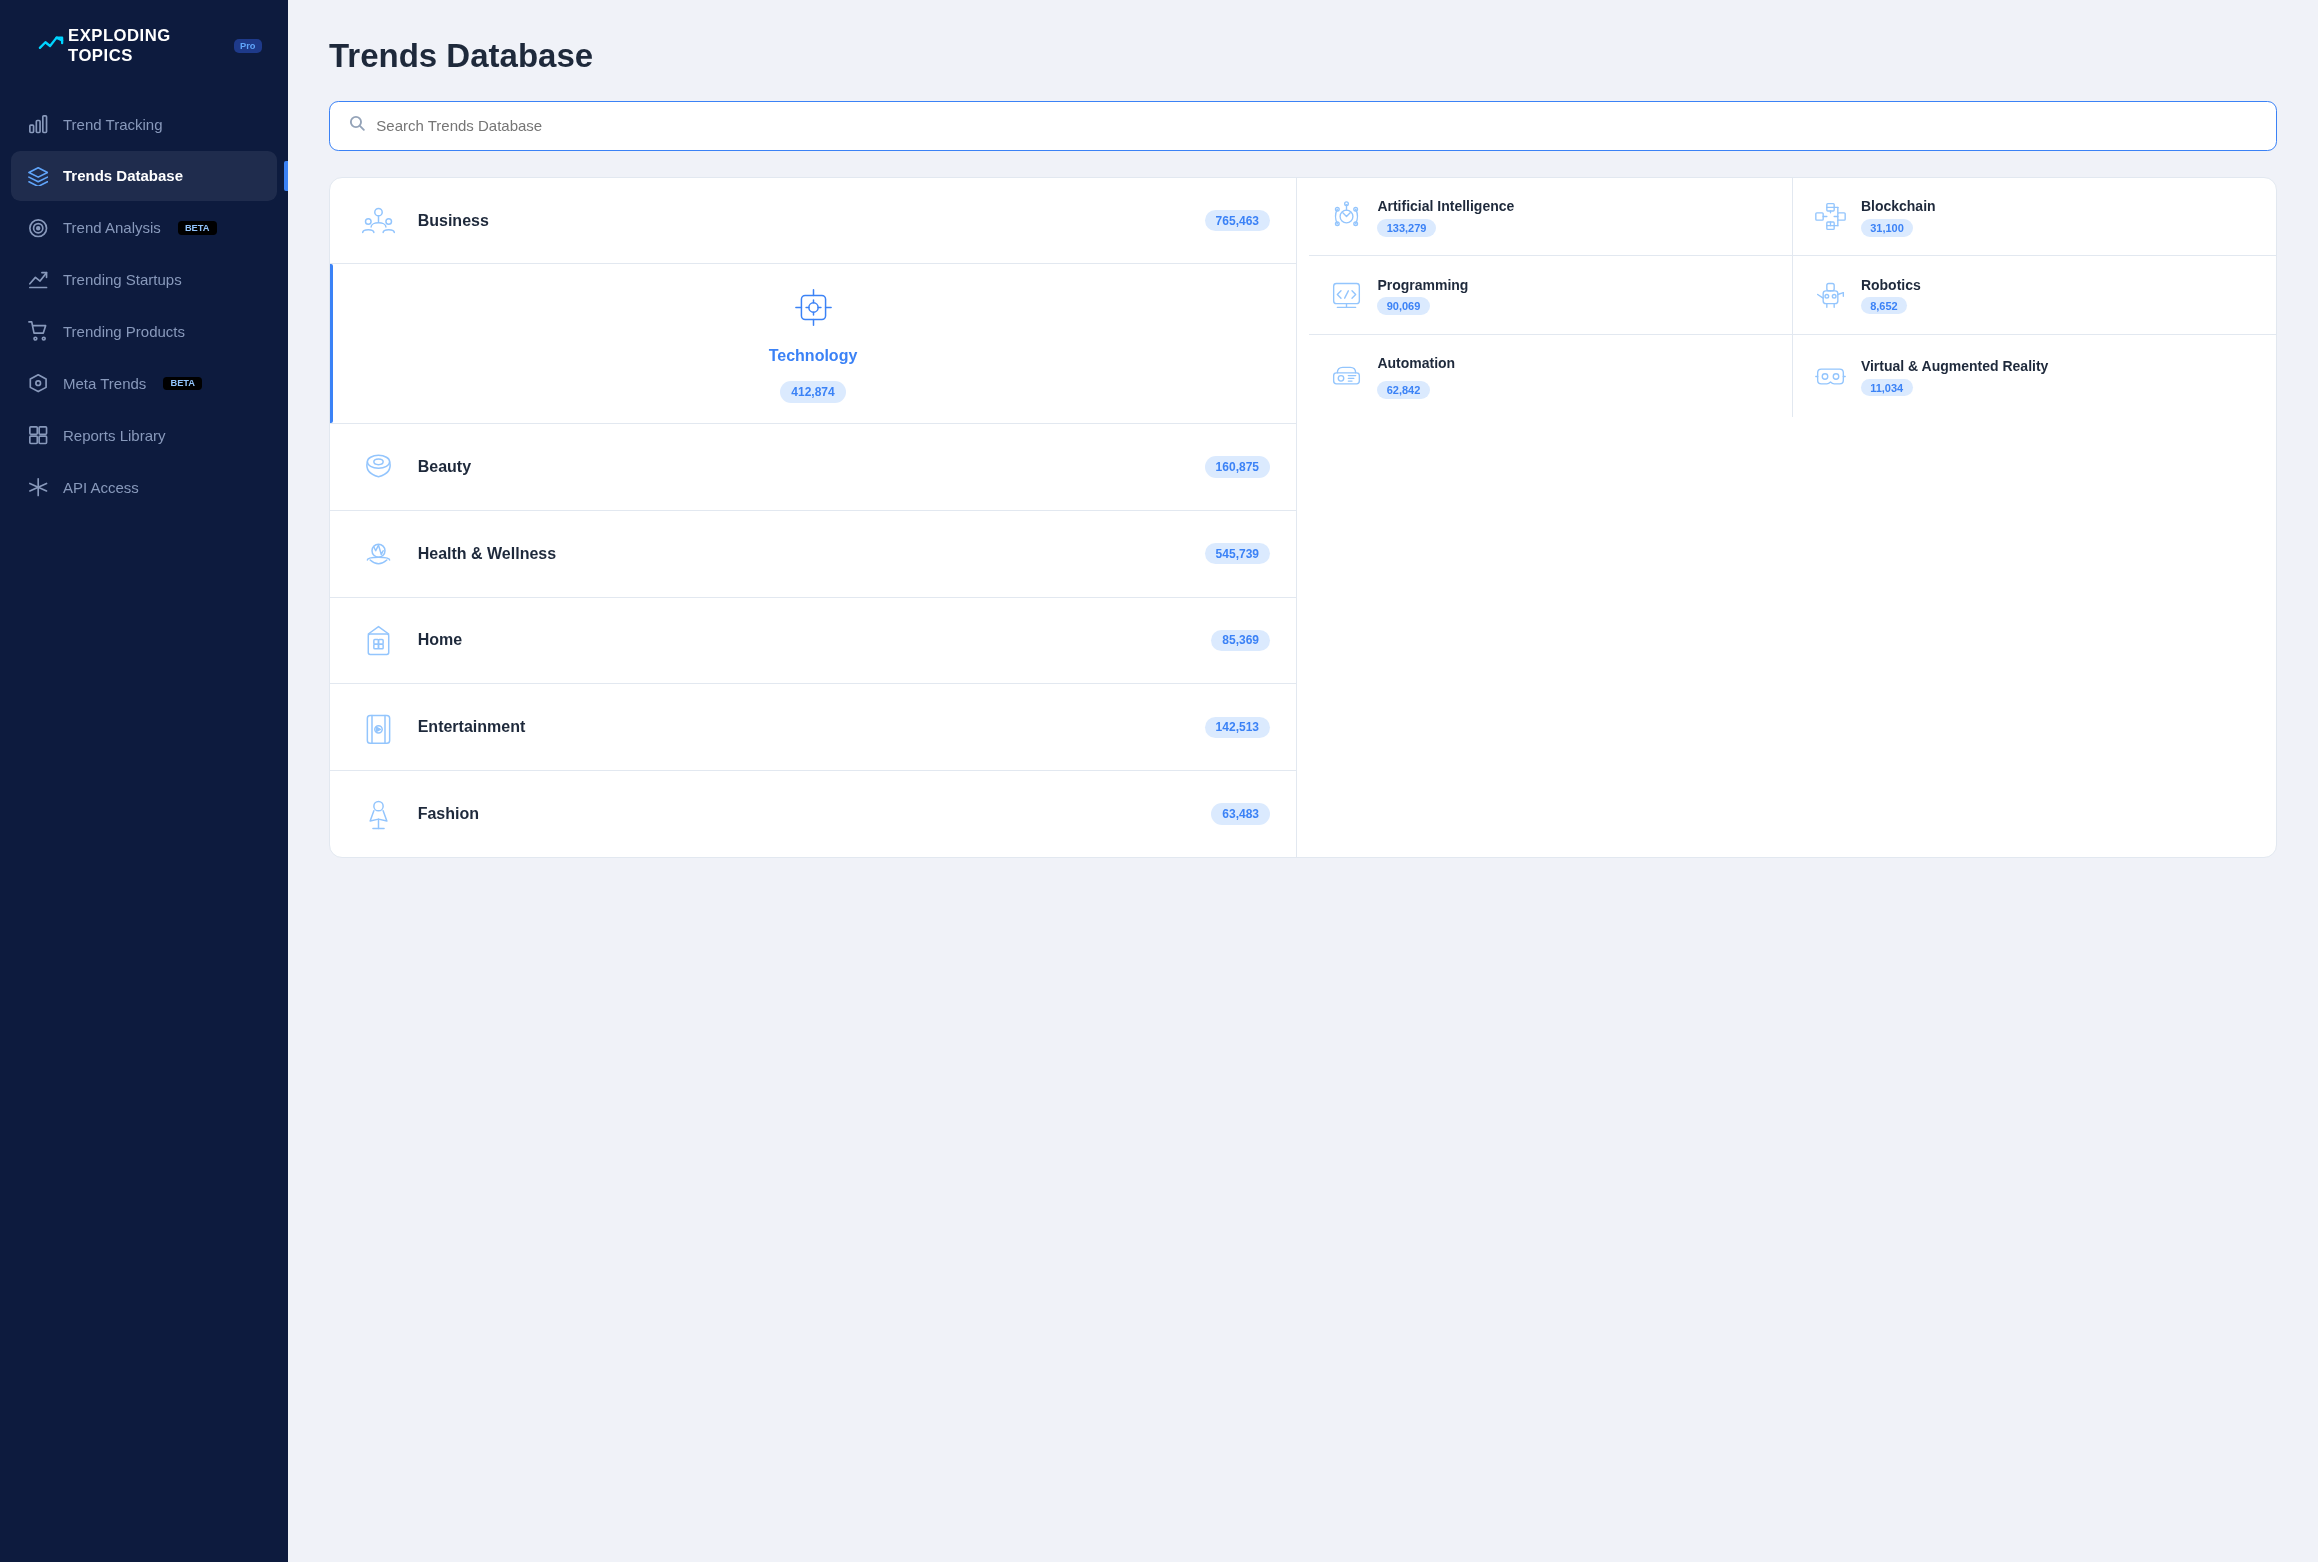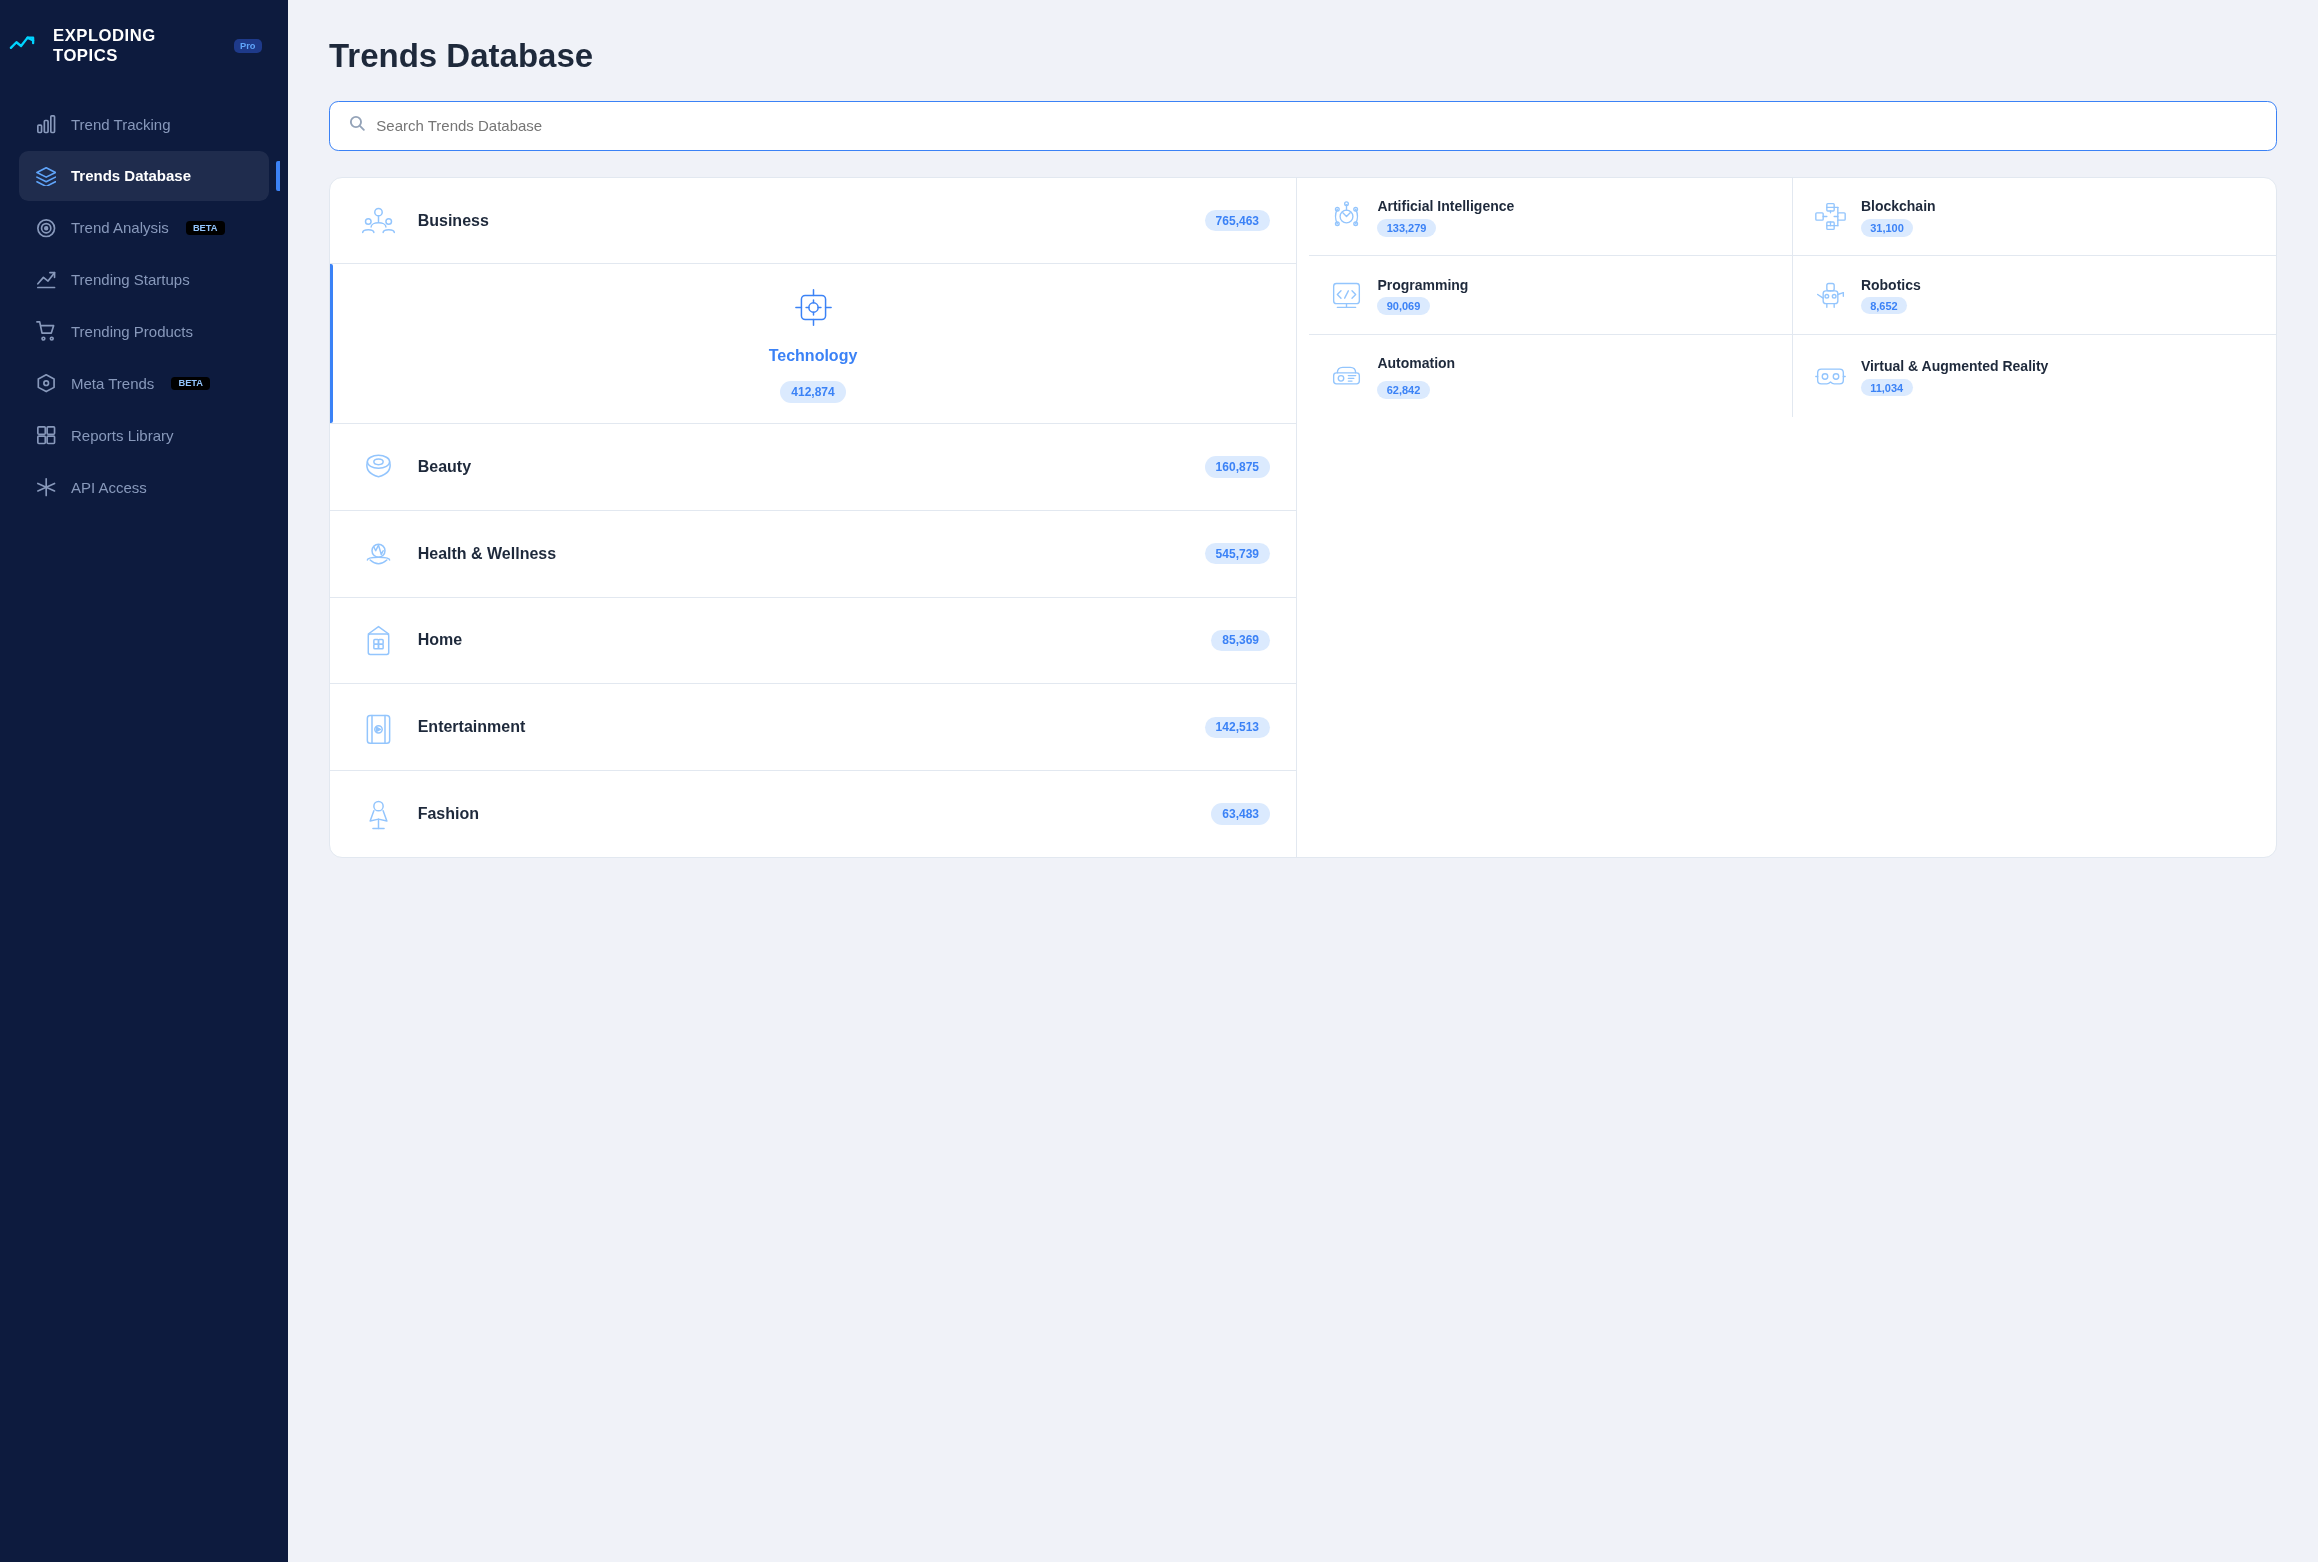--- a/index.html
+++ b/index.html
@@ -11,22 +11,22 @@
       min-width: 288px;
       background: #0d1b3e;
       display: flex;
       flex-direction: column;
       padding: 26px 0 0 0;
       position: relative;
     }
     .sidebar-logo {
       display: flex;
       align-items: center;
-      padding: 0 26px 33px 9px;
-      gap: 18px;
+      padding: 0 26px 33px 38px;
+      gap: 4px;
     }
     .logo-icon {
       color: #00d4ff;
       font-size: 20.4px;
       font-weight: bold;
     }
     .logo-text {
       color: #fff;
       font-size: 16.7px;
       font-weight: 700;
@@ -38,21 +38,21 @@
       font-size: 9.3px;
       font-weight: 700;
       padding: 1.9px 6.5px;
       border-radius: 5px;
       margin-left: 3.7px;
     }
     .nav-items {
       display: flex;
       flex-direction: column;
       gap: 1.9px;
-      padding: 0 19px;
+      padding: 0 11px;
     }
     .nav-item {
       display: flex;
       align-items: center;
       gap: 13px;
       padding: 13px 15px;
       border-radius: 9.3px;
       cursor: pointer;
       color: #8899bb;
       font-size: 15px;

